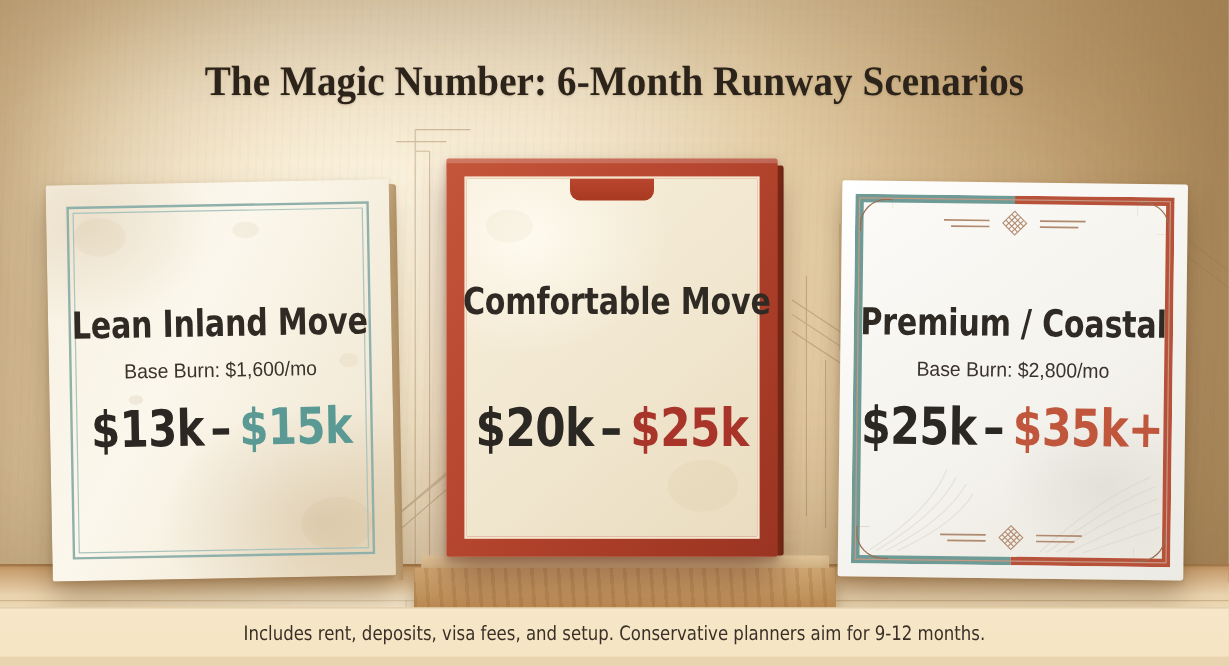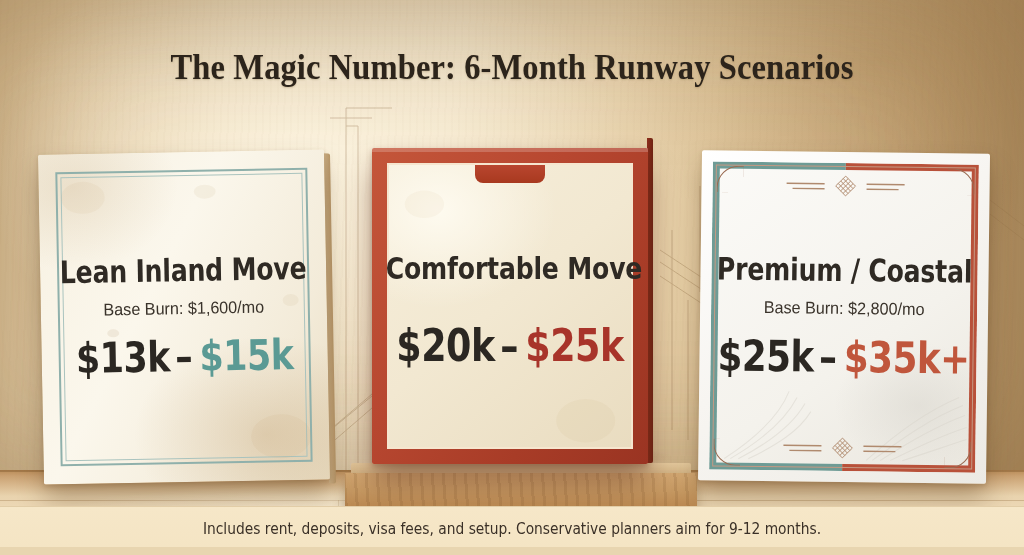--- a/index.html
+++ b/index.html
@@ -59,21 +59,21 @@
     box-shadow:0 16px 26px rgba(88,58,26,.34), 0 2px 5px rgba(88,58,26,.2);}
   #p1 .edge{position:absolute;right:-6px;top:4px;width:7px;height:100%;
     background:linear-gradient(90deg,#d6bb92,#b9986a);transform:skewY(4deg);border-radius:0 2px 2px 0;}
   #p1 .rule-out{position:absolute;left:17px;top:18px;right:17px;bottom:18px;border:2px solid #8fb0ab;}
   #p1 .rule-in{position:absolute;left:22px;top:23px;right:22px;bottom:23px;border:1px solid #a9c3be;}
 
   
   #p2{left:372px;top:132px;width:276px;height:332px;}
   #p2 .frame{position:absolute;inset:0;border-radius:2px;
     background:linear-gradient(125deg,#c4563a 0%,#b74730 40%,#a83c27 72%,#9a3422 100%);
-    box-shadow:0 20px 30px rgba(86,35,18,.42), 0 3px 6px rgba(86,35,18,.3);margin-top:16px;}
+    box-shadow:0 20px 30px rgba(86,35,18,.42), 0 3px 6px rgba(86,35,18,.3);}
   #p2 .frame-hl{position:absolute;left:0;top:0;right:0;height:4px;background:rgba(255,255,255,.2);}
   #p2 .mat{position:absolute;left:15px;top:15px;right:15px;bottom:15px;
     border:2px solid #f6e6cf;
     background:
       radial-gradient(ellipse 170px 140px at 20% 16%, rgba(255,252,242,.9) 0%, rgba(255,252,242,0) 70%),
       linear-gradient(140deg,#f6eeda 0%,#f2e8d1 48%,#e9dcc0 100%);}
   #p2 .tab{position:absolute;left:50%;top:17px;width:70px;height:18px;margin-left:-35px;
     background:linear-gradient(180deg,#b9462f,#a8391f);border-radius:0 0 8px 8px;}
   #p2 .side{position:absolute;right:-5px;top:6px;width:6px;height:98%;
     background:linear-gradient(90deg,#8e2f1d,#6f2414);border-radius:0 2px 2px 0;}
@@ -212,21 +212,21 @@
       <div class="mat">
         <svg style="position:absolute;inset:0;opacity:.3" viewBox="0 0 246 302">
           <ellipse cx="200" cy="260" rx="30" ry="22" fill="#c4a475" opacity=".3"></ellipse>
           <ellipse cx="36" cy="40" rx="20" ry="14" fill="#c4a475" opacity=".25"></ellipse>
         </svg>
       </div>
       <div class="tab"></div>
       <div class="content" style="top:102px;">
         <div class="p-title" style="font-size:31px;">Comfortable Move</div>
       </div>
-      <div class="content" style="top:172px;">
+      <div class="content" style="top:200px;">
         <div class="p-range" style="font-size:44px;">
           <span>$20k</span><span style="margin:0 6px;">–</span><span class="hi" style="color:#a8342a">$25k</span>
         </div>
       </div>
     </div>
   </div>
 
   <div class="panel" id="p3">
     <div class="board">
       <div class="band">

